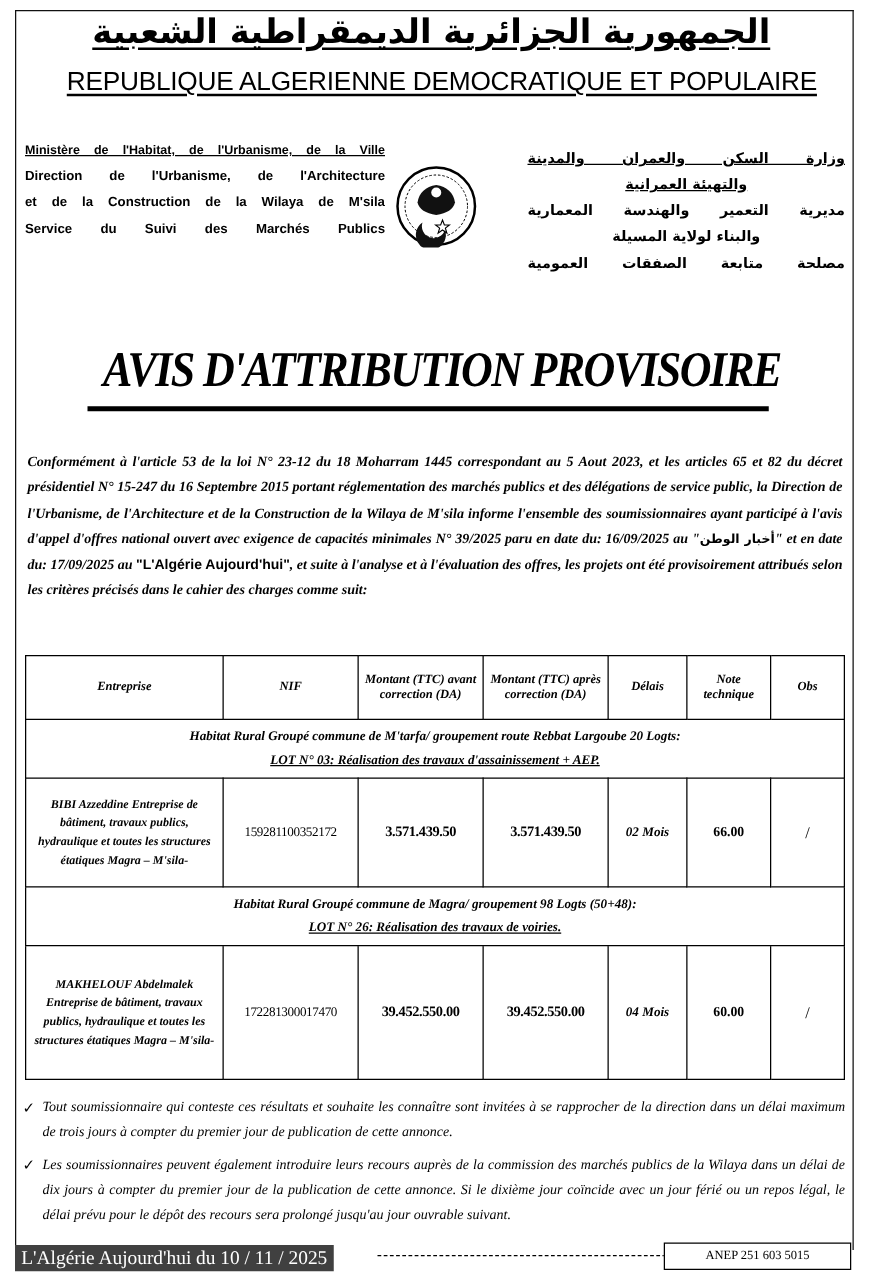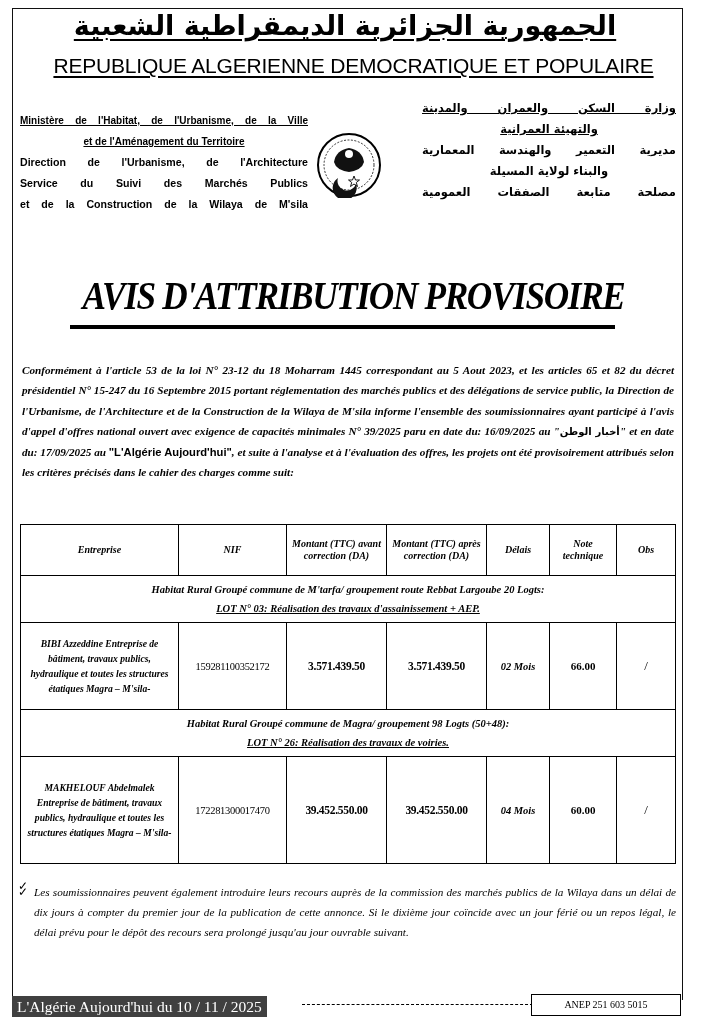--- a/index.html
+++ b/index.html
@@ -4,21 +4,21 @@
 <style>
   html, body { margin: 0; padding: 0; background: #ffffff; }
   body { width: 707px; height: 1024px; position: relative; overflow: hidden; color: #000; font-family: "Liberation Sans", sans-serif; }
   .frame { position: absolute; left: 12px; top: 8px; width: 671px; height: 992px; border: 1.5px solid #111; border-bottom: none; box-sizing: border-box; }
   .ar-title { position: absolute; left: 0; width: 690px; top: 10px; text-align: center; font-family: "DejaVu Sans", sans-serif; font-weight: bold; font-size: 27px; text-decoration: underline; text-underline-offset: 4px; direction: rtl; letter-spacing: 0; }
   .fr-title { position: absolute; left: 0; width: 707px; top: 54px; text-align: center; font-family: "Liberation Sans", sans-serif; font-size: 21px; text-decoration: underline; text-underline-offset: 3px; letter-spacing: -0.2px; }
   .left-block { position: absolute; left: 20px; top: 110px; width: 288px; font-family: "Liberation Sans", sans-serif; font-size: 10.6px; line-height: 21px; font-weight: bold; }
   .left-block .l { text-align: justify; text-align-last: justify; white-space: nowrap; }
   .left-block .ul { text-decoration: underline; font-size: 10px; }
   .left-block .c { text-align: center; text-align-last: center; }
-  .right-block { position: absolute; left: 422px; top: 98px; width: 254px; font-family: "DejaVu Sans", sans-serif; font-size: 11.5px; line-height: 21px; font-weight: bold; direction: rtl; }
+  .right-block { position: absolute; left: 422px; top: 116px; width: 254px; font-family: "DejaVu Sans", sans-serif; font-size: 11.5px; line-height: 21px; font-weight: bold; direction: rtl; }
   .right-block .l { text-align: justify; text-align-last: justify; white-space: nowrap; }
   .right-block .ul { text-decoration: underline; }
   .right-block .c { text-align: center; text-align-last: center; }
   .seal { position: absolute; left: 316px; top: 132px; width: 66px; height: 66px; }
   .main-title { position: absolute; left: 0; width: 707px; top: 272px; text-align: center; font-family: "Liberation Serif", serif; font-style: italic; font-weight: bold; font-size: 40px; letter-spacing: -1.5px; transform: scaleX(0.88); }
   .main-title-rule { position: absolute; left: 70px; width: 545px; top: 325px; height: 4px; background: #000; }
   .intro { position: absolute; left: 22px; top: 360px; width: 652px; font-family: "Liberation Serif", serif; font-style: italic; font-weight: bold; font-size: 11.2px; line-height: 20.3px; text-align: justify; }
   .intro .ar { font-family: "DejaVu Sans", sans-serif; font-style: normal; font-size: 10px; }
   .intro .bold-sans { font-family: "Liberation Sans", sans-serif; font-style: normal; font-weight: bold; }
   table.results { position: absolute; left: 20px; top: 524px; width: 655px; border-collapse: collapse; table-layout: fixed; font-family: "Liberation Serif", serif; font-style: italic; font-weight: bold; }
@@ -44,24 +44,23 @@
 </head>
 <body>
 
 <div class="frame"></div>
 
 <div class="ar-title">الجمهورية الجزائرية الديمقراطية الشعبية</div>
 <div class="fr-title">REPUBLIQUE ALGERIENNE DEMOCRATIQUE ET POPULAIRE</div>
 
 <div class="left-block">
   <div class="l ul">Ministère de l'Habitat, de l'Urbanisme, de la Ville</div>
-  <div class="c ul">et de l'Aménagement du Territoire</div>
   <div class="l">Direction de l'Urbanisme, de l'Architecture</div>
+  <div class="l">et de la Construction de la Wilaya de M'sila</div>
   <div class="l">Service du Suivi des Marchés Publics</div>
-  <div class="l">et de la Construction de la Wilaya de M'sila</div>
 </div>
 
 <div class="seal">
   <svg width="66" height="66" viewBox="0 0 66 66">
     <circle cx="33" cy="33" r="31" fill="none" stroke="#000" stroke-width="2"></circle>
     <circle cx="33" cy="33" r="25" fill="none" stroke="#000" stroke-width="0.8" stroke-dasharray="2 1.5"></circle>
     <path d="M18 30 Q20 18 33 16 Q46 18 48 30 Q46 38 33 40 Q20 38 18 30Z" fill="#111"></path>
     <circle cx="33" cy="22" r="4" fill="#fff"></circle>
     <path d="M22 46 A12 12 0 1 0 40 52 A9 9 0 1 1 22 46Z" fill="#111"></path>
     <polygon points="38,44 39.5,48 43.5,48 40.3,50.5 41.5,54.5 38,52 34.5,54.5 35.7,50.5 32.5,48 36.5,48" fill="none" stroke="#000" stroke-width="0.9"></polygon>
@@ -130,20 +129,21 @@
     <td class="del">04 Mois</td>
     <td class="note">60.00</td>
     <td class="obs">/</td>
   </tr>
 </tbody>
   </table>
 
 <div class="notes">
   <div class="note-item">
     <span class="check">✓</span>
+    <span>Tout soumissionnaire qui conteste ces résultats et souhaite les connaître sont invitées à se rapprocher de la direction dans un délai maximum de trois jours à compter du premier jour de publication de cette annonce.</span>
   </div>
   <div class="note-item">
     <span class="check">✓</span>
     <span>Les soumissionnaires peuvent également introduire leurs recours auprès de la commission des marchés publics de la Wilaya dans un délai de dix jours à compter du premier jour de la publication de cette annonce. Si le dixième jour coïncide avec un jour férié ou un repos légal, le délai prévu pour le dépôt des recours sera prolongé jusqu'au jour ouvrable suivant.</span>
   </div>
 </div>
 
 <div class="footer-rule"></div>
 <div class="footer-left">L'Algérie Aujourd'hui du 10 / 11 / 2025</div>
 <div class="footer-right">ANEP 251 603 5015</div>

